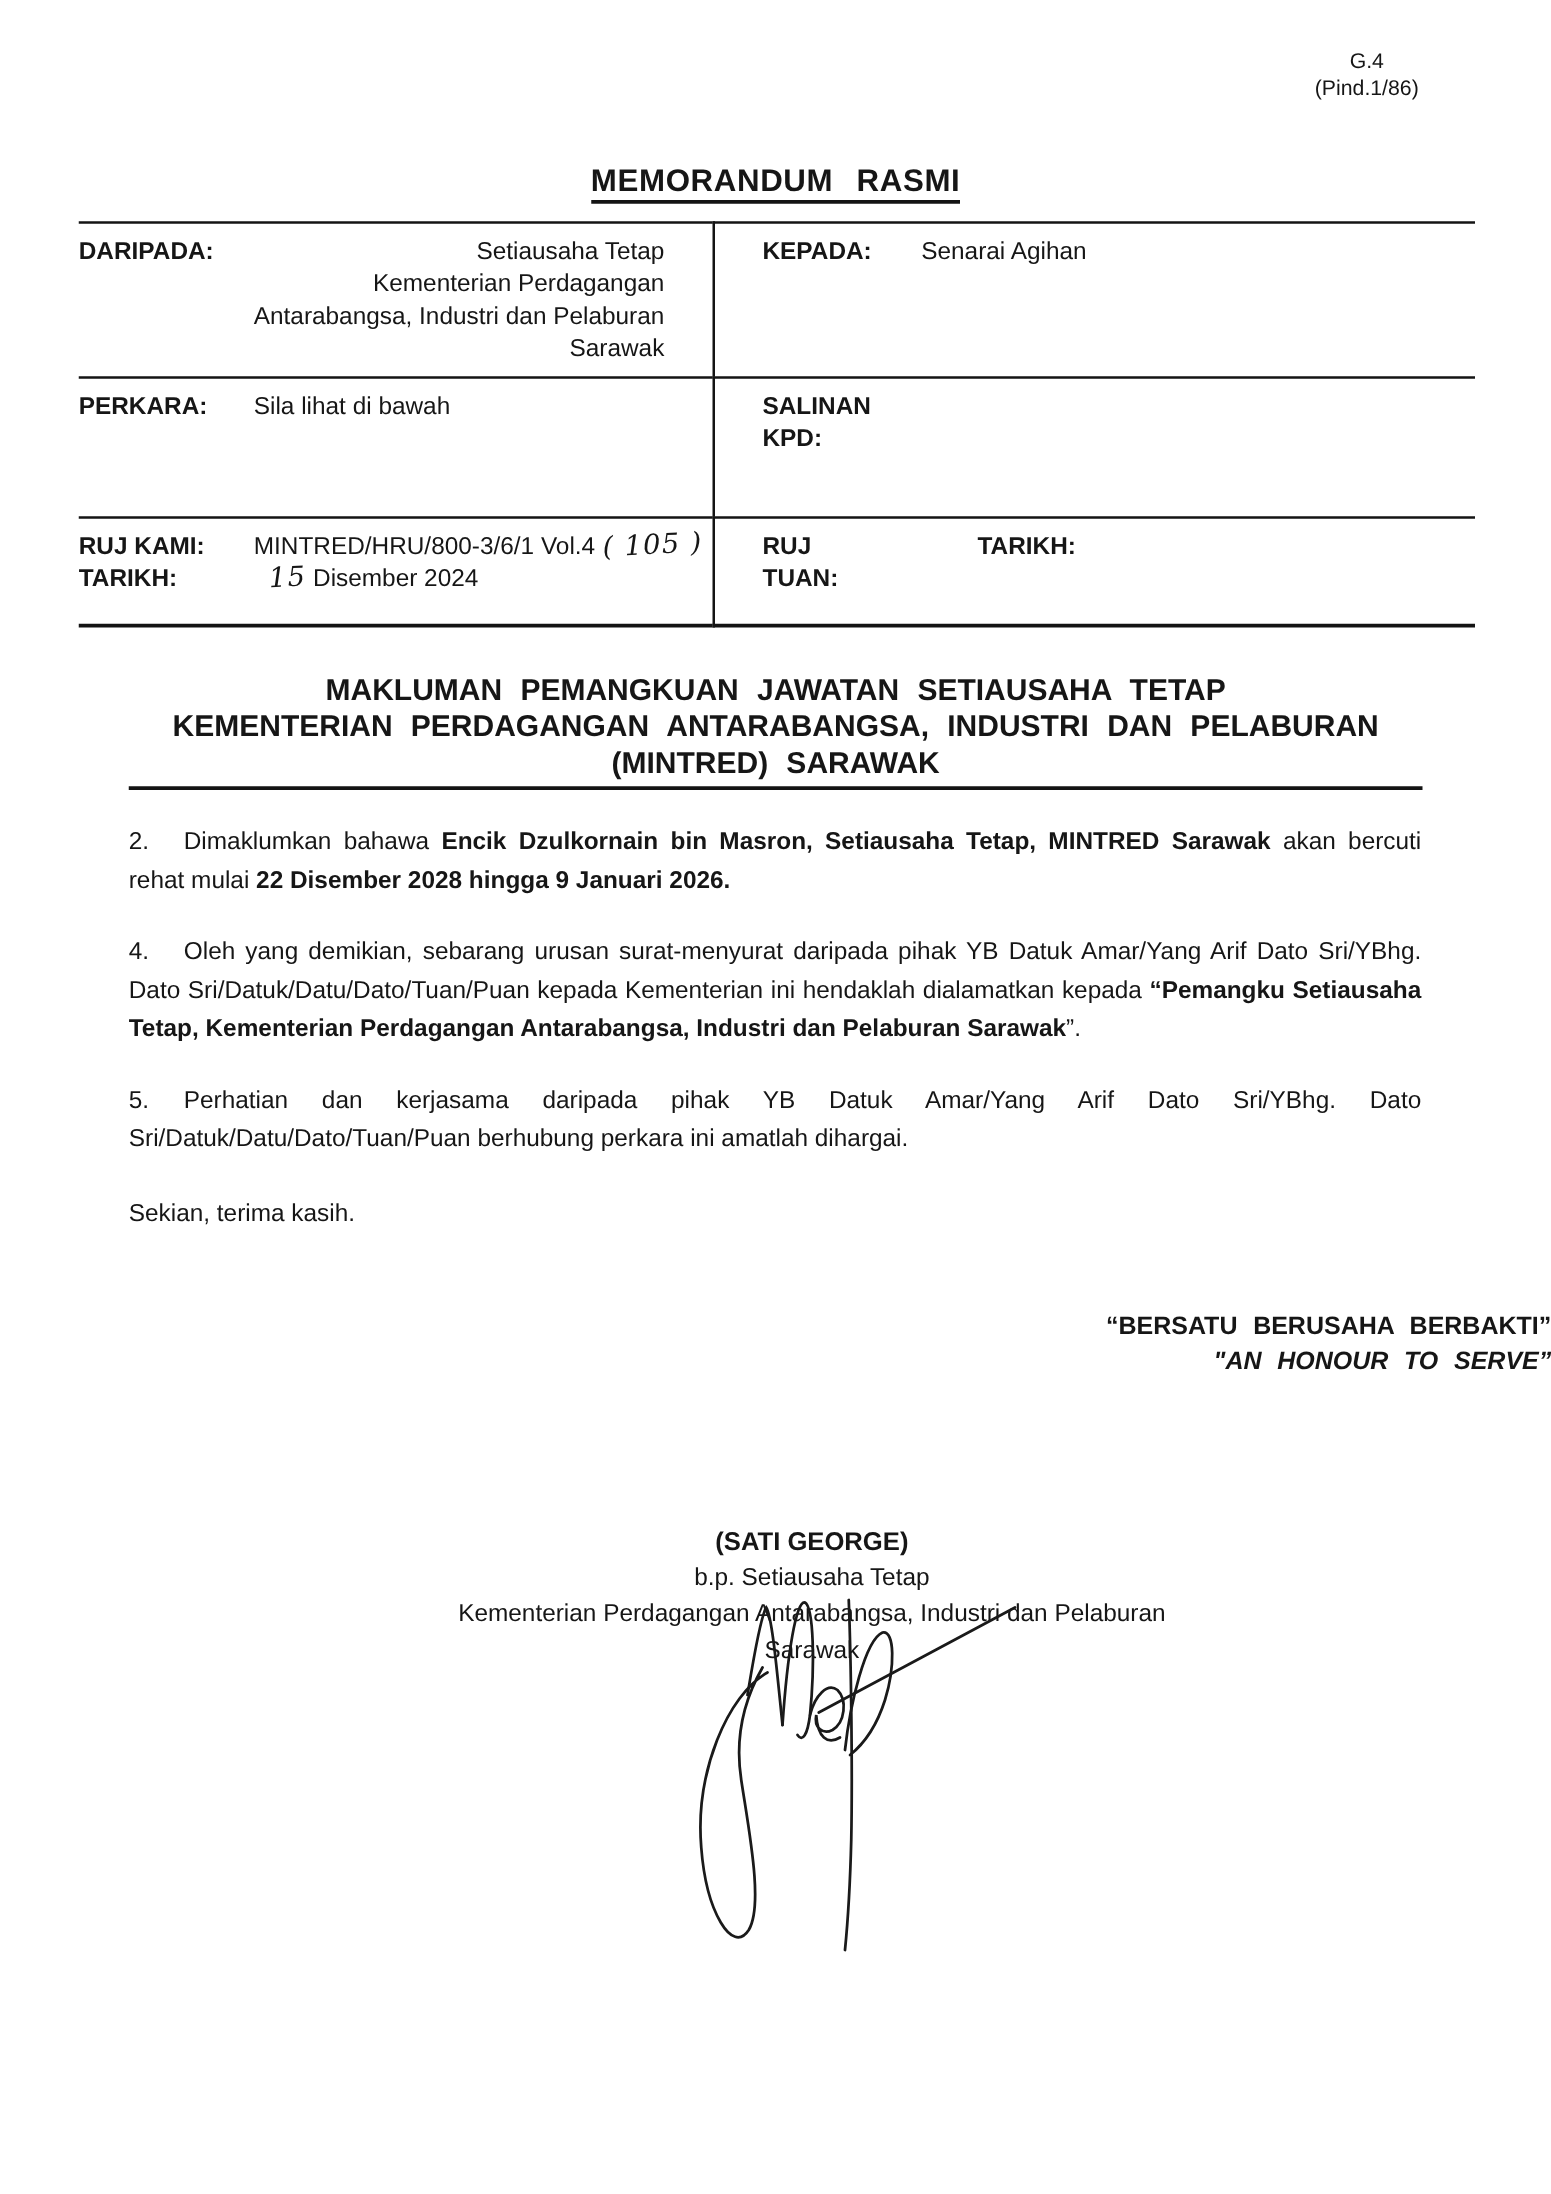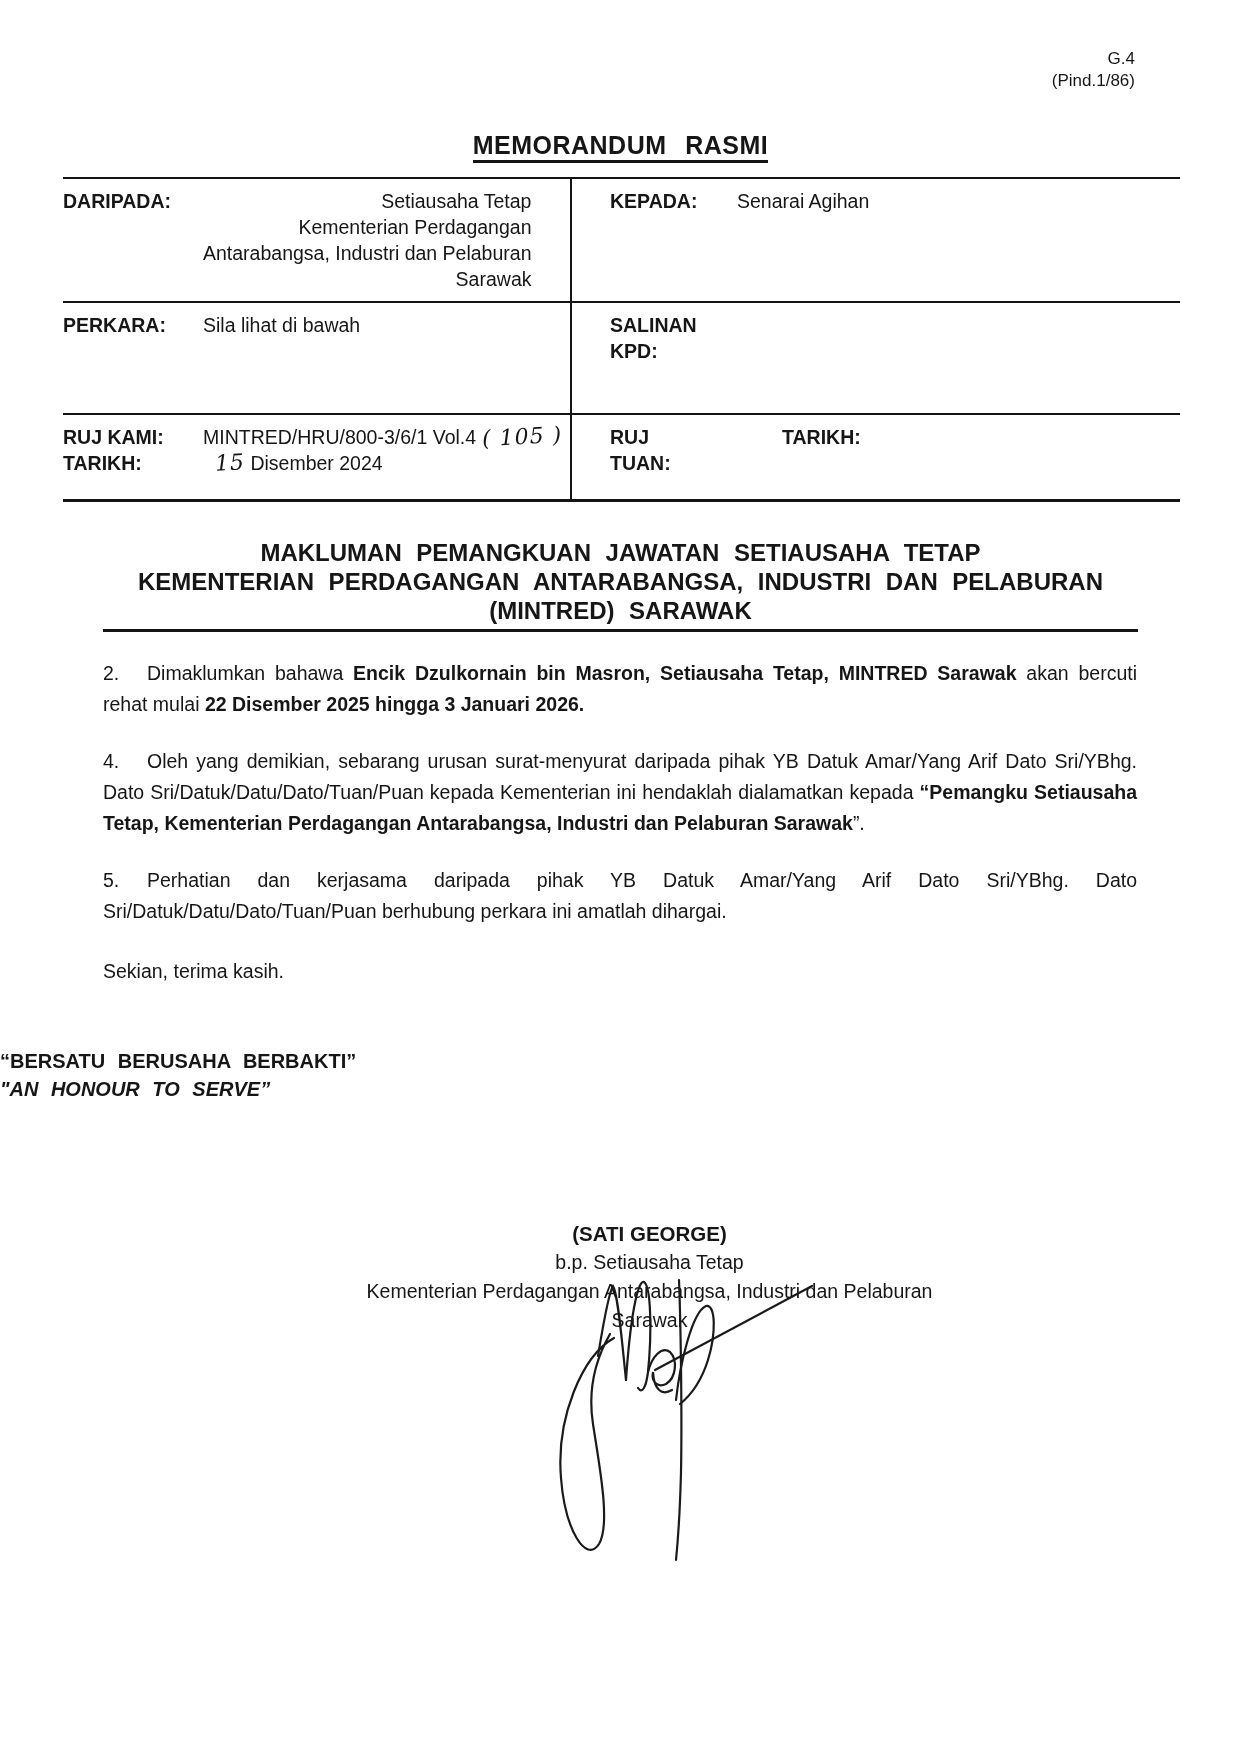--- a/index.html
+++ b/index.html
@@ -7,22 +7,22 @@
     position:relative;
     width:1241px; height:1755px;
     margin:0 auto;
     background:#ffffff;
     color:#161616;
     font-family:"Liberation Sans","DejaVu Sans",sans-serif;
     overflow:hidden;
   }
   
   .form-code {
-    position:absolute; top:48px; right:106px;
-    text-align:right; font-size:17px; line-height:22px;
+    position:absolute; top:38px; right:106px;
+    text-align:center; font-size:17px; line-height:22px;
   }
   
   .title-wrap { padding-top:131px; text-align:center; }
   .title {
     display:inline-block;
     font-size:25px; font-weight:bold; letter-spacing:0.5px;
     word-spacing:0.45em;
     border-bottom:3px solid #141414; padding-bottom:0;
   }
   
@@ -54,21 +54,21 @@
     font-size:24px; line-height:29px; word-spacing:0.33em;
   }
   .subject-rule { margin:4px 103px 0 103px; border-top:3px solid #141414; }
   
   .body-text { margin:0 104px 0 103px; font-size:19.5px; line-height:31px; }
   .para { margin-top:26px; text-align:justify; }
   .para.plain { text-align:left; }
   .pnum { display:inline-block; width:44px; }
   b { font-weight:bold; }
   
-  .slogan { margin-top:60px; text-align:left; font-weight:bold; font-size:20px; line-height:28px; }
+  .slogan { margin-top:60px; text-align:right; font-weight:bold; font-size:20px; line-height:28px; }
   .slogan .l1 { word-spacing:0.35em; }
   .slogan .l2 { font-style:italic; word-spacing:0.35em; }
   
   .sig-spacer { height:116px; }
   .sig-block { text-align:center; margin-left:58px; font-size:19.5px; line-height:29px; }
   .sig-name { font-weight:bold; font-size:20.5px; }
   .sig-svg { position:absolute; left:540px; top:1272px; z-index:2; pointer-events:none; }
 </style>
 </head>
 <body>
@@ -135,21 +135,21 @@
   <div class="subject">
     <div>MAKLUMAN PEMANGKUAN JAWATAN SETIAUSAHA TETAP</div>
     <div>KEMENTERIAN PERDAGANGAN ANTARABANGSA, INDUSTRI DAN PELABURAN</div>
     <div>(MINTRED) SARAWAK</div>
   </div>
   <div class="subject-rule"></div>
 
   <div class="body-text">
 
     <div class="para">
-      <span class="pnum">2.</span><span>Dimaklumkan bahawa </span><b>Encik Dzulkornain bin Masron, Setiausaha Tetap, MINTRED Sarawak</b><span> akan bercuti rehat mulai </span><b>22 Disember 2025 hingga 3 Januari 2026.</b>
+      <span class="pnum">2.</span><span>Dimaklumkan bahawa </span><b>Encik Dzulkornain bin Masron, Setiausaha Tetap, MINTRED Sarawak</b><span> akan bercuti rehat mulai </span><b>22 Disember 2028 hingga 9 Januari 2026.</b>
     </div>
 
 
     <div class="para">
       <span class="pnum">4.</span><span>Oleh yang demikian, sebarang urusan surat-menyurat daripada pihak YB Datuk Amar/Yang Arif Dato Sri/YBhg. Dato Sri/Datuk/Datu/Dato/Tuan/Puan kepada Kementerian ini hendaklah dialamatkan kepada </span><b>“Pemangku Setiausaha Tetap, Kementerian Perdagangan Antarabangsa, Industri dan Pelaburan Sarawak</b><span>”.</span>
     </div>
 
     <div class="para">
       <span class="pnum">5.</span><span>Perhatian dan kerjasama daripada pihak YB Datuk Amar/Yang Arif Dato Sri/YBhg. Dato Sri/Datuk/Datu/Dato/Tuan/Puan berhubung perkara ini amatlah dihargai.</span>
     </div>

